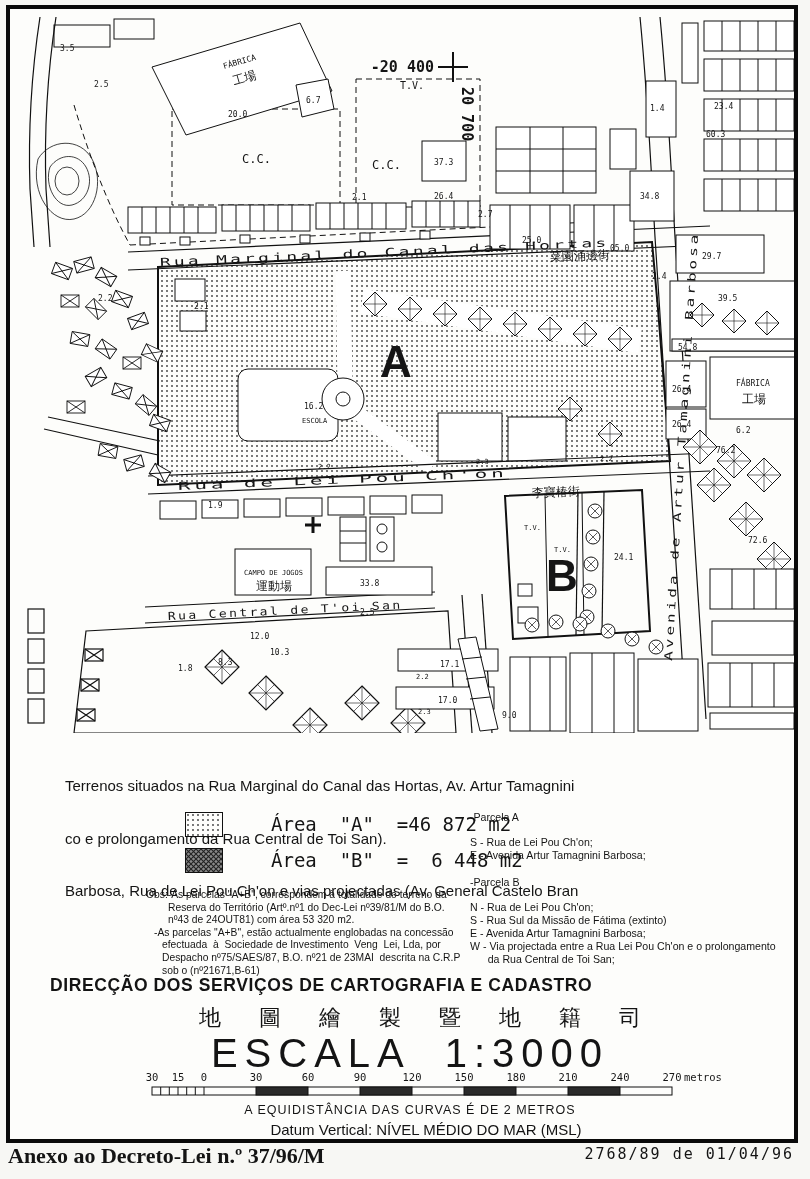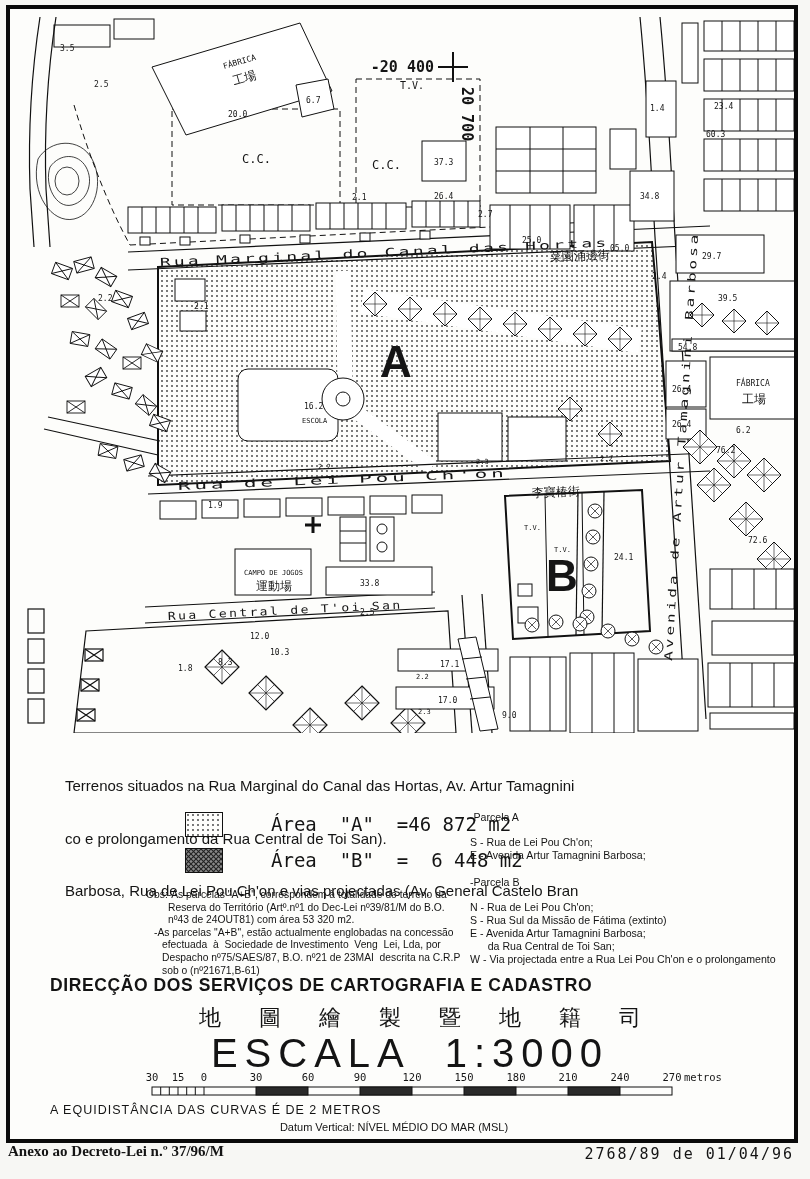--- a/index.html
+++ b/index.html
@@ -29,25 +29,25 @@
   .ind1{padding-left:22px;}
   .ind2{padding-left:8px;}
   .ind3{padding-left:16px;}
   .orgtitle{position:absolute;left:40px;top:966px;width:720px;text-align:left;
             font-size:17.5px;font-weight:bold;letter-spacing:.6px;}
   .orgzh{position:absolute;left:60px;top:994px;width:700px;text-align:center;
          font-size:22px;letter-spacing:38px;text-indent:38px;font-family:"DejaVu Sans",sans-serif;}
   .escala{position:absolute;left:40px;top:1022px;width:720px;text-align:center;
           font-size:40px;letter-spacing:7px;white-space:pre;}
   #scalebar{position:absolute;left:128px;top:1062px;}
-  .equi{position:absolute;left:40px;top:1094px;width:720px;
+  .equi{position:absolute;left:40px;top:1094px;width:720px;text-align:center;
         font-size:12.5px;letter-spacing:1px;}
-  .datum{position:absolute;left:24px;top:1112px;width:720px;text-align:center;font-size:11px;}
+  .datum{position:absolute;left:56px;top:1112px;width:720px;text-align:center;font-size:15px;}
   .footL{position:absolute;left:8px;top:1143px;font-family:"Liberation Serif",serif;
-         font-weight:bold;font-size:15px;}
+         font-weight:bold;font-size:22px;}
   .footR{position:absolute;right:16px;top:1145px;font-family:"DejaVu Sans Mono",monospace;
          font-size:15px;letter-spacing:2px;}
 </style>
 </head>
 <body>
 
 <div id="sheet">
 
   <div id="mapwrap">
   <svg viewBox="0 0 784 724" width="784" height="724">
@@ -395,22 +395,22 @@
   </div>
 
   <div class="parcels">
     <div class="ttl">-Parcela A</div>
     <div class="itm">S - Rua de Lei Pou Ch'on;</div>
     <div class="itm">E - Avenida Artur Tamagnini Barbosa;</div>
     <div class="ttl" style="margin-top:14px;">-Parcela B</div>
     <div class="itm">N - Rua de Lei Pou Ch'on;</div>
     <div class="itm">S - Rua Sul da Missão de Fátima (extinto)</div>
     <div class="itm">E - Avenida Artur Tamagnini Barbosa;</div>
+    <div class="itm">W - Via projectada entre a Rua Lei Pou Ch'on e o prolongamento</div>
     <div class="itm">      da Rua Central de Toi San;</div>
-    <div class="itm">W - Via projectada entre a Rua Lei Pou Ch'on e o prolongamento</div>
   </div>
 
   <div class="obs">
     <div>Obs:-As parcelas "A+B", correspondem à totalidade do terreno da</div>
     <div class="ind1">Reserva do Território (Artº.nº1 do Dec-Lei nº39/81/M do B.O.</div>
     <div class="ind1">nº43 de 24OUT81) com área 53 320 m2.</div>
     <div class="ind2">-As parcelas "A+B", estão actualmente englobadas na concessão</div>
     <div class="ind3">efectuada  à  Sociedade de Investimento  Veng  Lei, Lda, por</div>
     <div class="ind3">Despacho nº75/SAES/87, B.O. nº21 de 23MAI  descrita na C.R.P</div>
     <div class="ind3">sob o (nº21671,B-61)</div>

